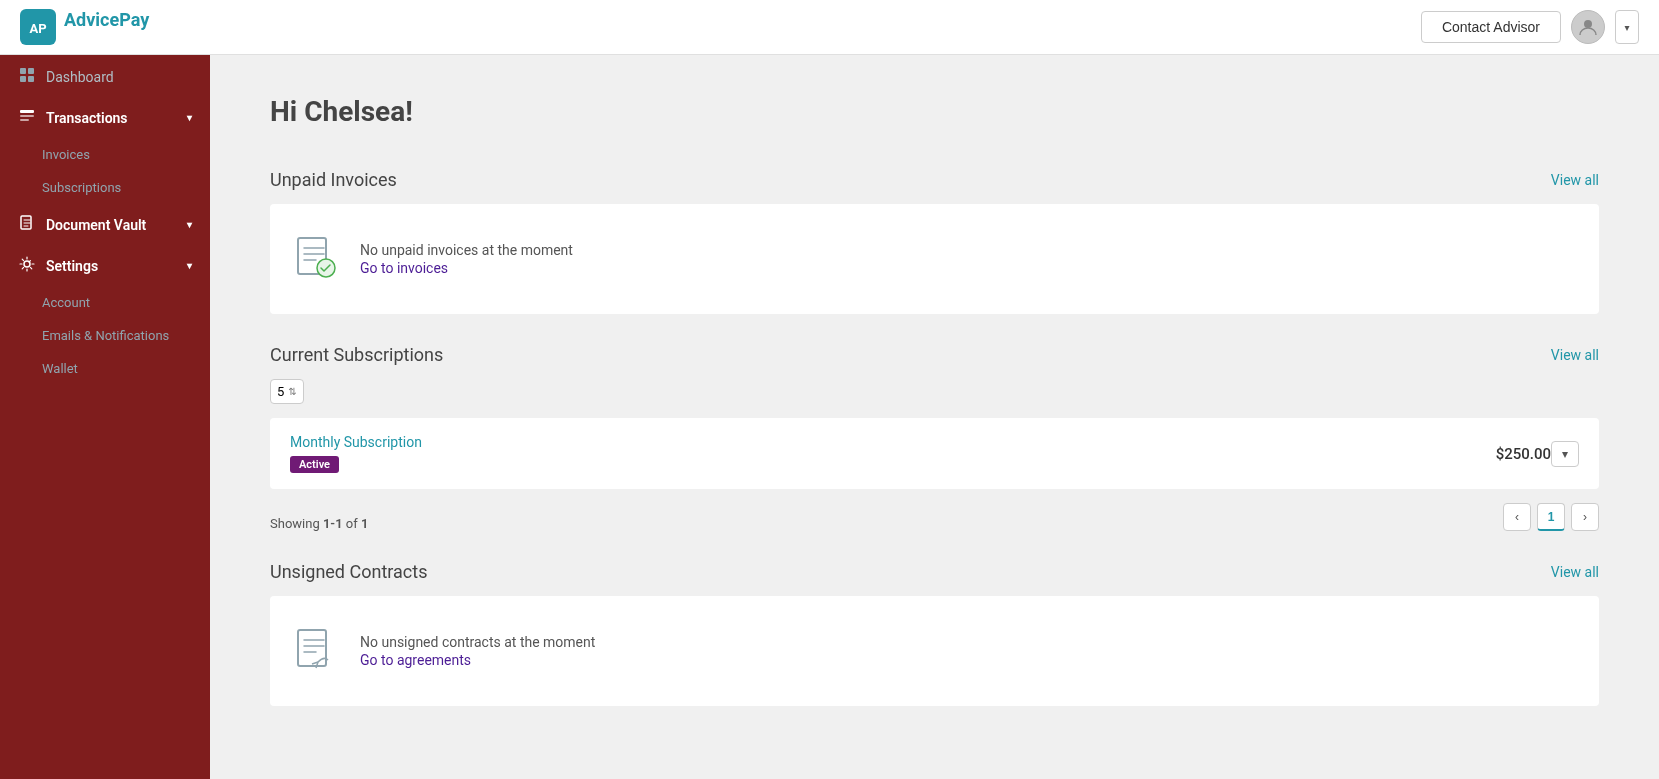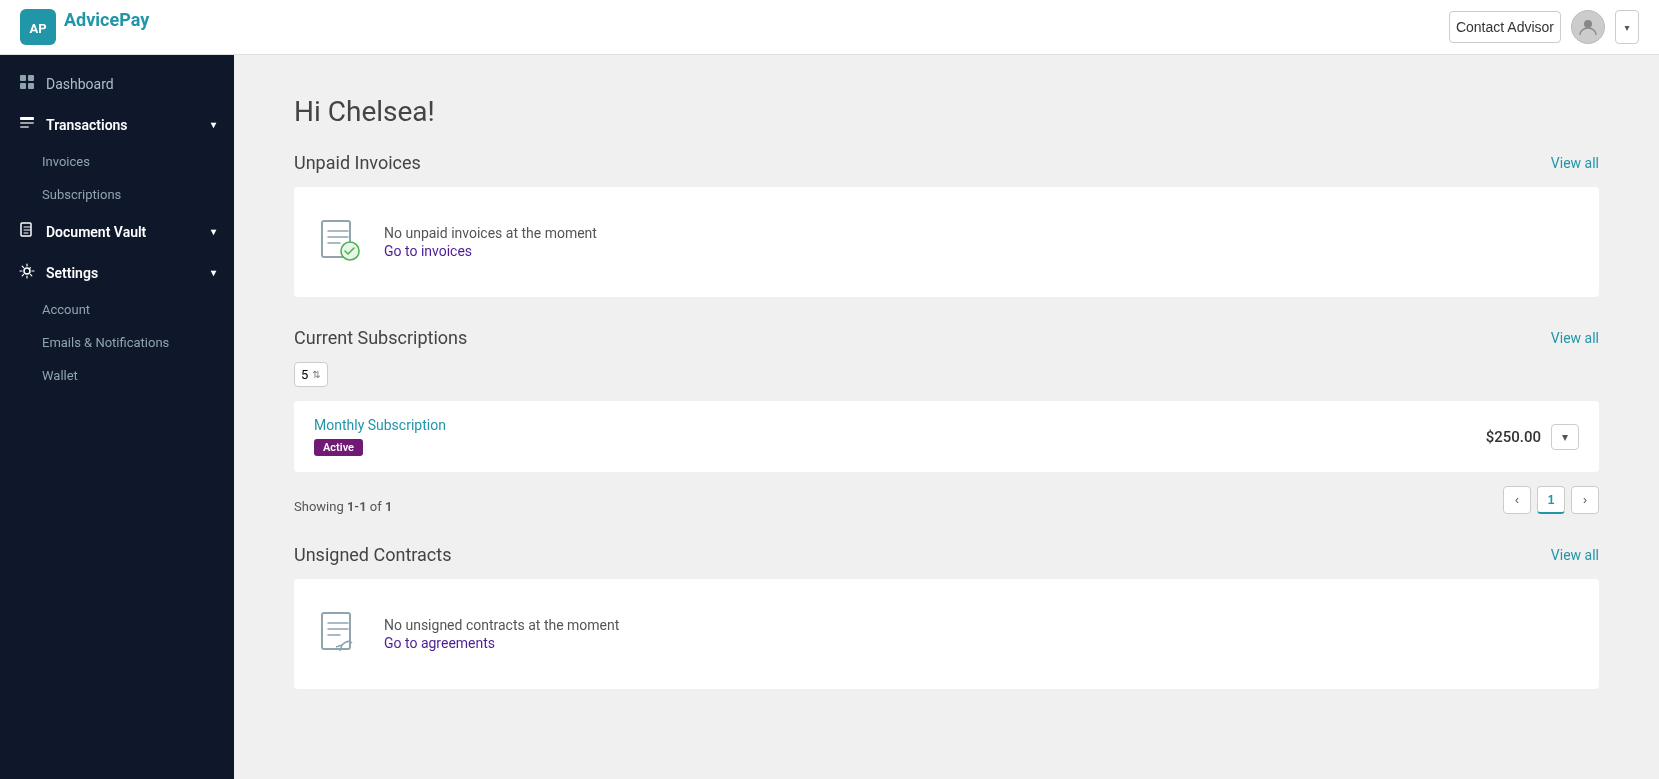--- a/index.html
+++ b/index.html
@@ -31,21 +31,21 @@
       color: #2196a8;
     }
     .header-right {
       display: flex;
       align-items: center;
       gap: 10px;
     }
     .contact-advisor-btn {
       border: 1px solid #cccccc;
       background: #ffffff;
-      padding: 7px 6px;
+      padding: 7px 20px;
       border-radius: 4px;
       font-size: 14px;
       cursor: pointer;
       color: #333;
     }
     .user-avatar-btn {
       width: 34px;
       height: 34px;
       border-radius: 50%;
       background: #cccccc;
@@ -73,25 +73,25 @@
 
     
     .layout {
       display: flex;
       flex: 1;
       overflow: hidden;
     }
 
     
     .sidebar {
-      width: 234px;
-      background: #0f172a;
+      width: 210px;
+      background: #7f1d1d;
       flex-shrink: 0;
       overflow-y: auto;
-      padding-top: 8px;
+      padding-top: 1px;
     }
     .sidebar-item {
       display: flex;
       align-items: center;
       padding: 11px 18px;
       color: #b0bec5;
       font-size: 14px;
       cursor: pointer;
       gap: 10px;
       user-select: none;
@@ -123,23 +123,23 @@
     
     .main-content {
       flex: 1;
       overflow-y: auto;
       padding: 40px 60px;
       background: #f0f0f0;
     }
 
     .page-greeting {
       font-size: 28px;
-      font-weight: 400;
+      font-weight: 700;
       color: #444;
-      margin-bottom: 24px;
+      margin-bottom: 41px;
     }
 
     .section-block {
       margin-bottom: 30px;
     }
     .section-header-row {
       display: flex;
       align-items: center;
       justify-content: space-between;
       margin-bottom: 14px;
@@ -220,21 +220,20 @@
       color: #ffffff;
       font-size: 11px;
       font-weight: 600;
       padding: 2px 9px;
       border-radius: 3px;
       width: fit-content;
     }
     .subscription-card-right {
       display: flex;
       align-items: center;
-      gap: 10px;
     }
     .subscription-amount {
       font-size: 15px;
       color: #333;
       font-weight: 500;
     }
     .action-dropdown-btn {
       border: 1px solid #cccccc;
       background: #ffffff;
       border-radius: 4px;

